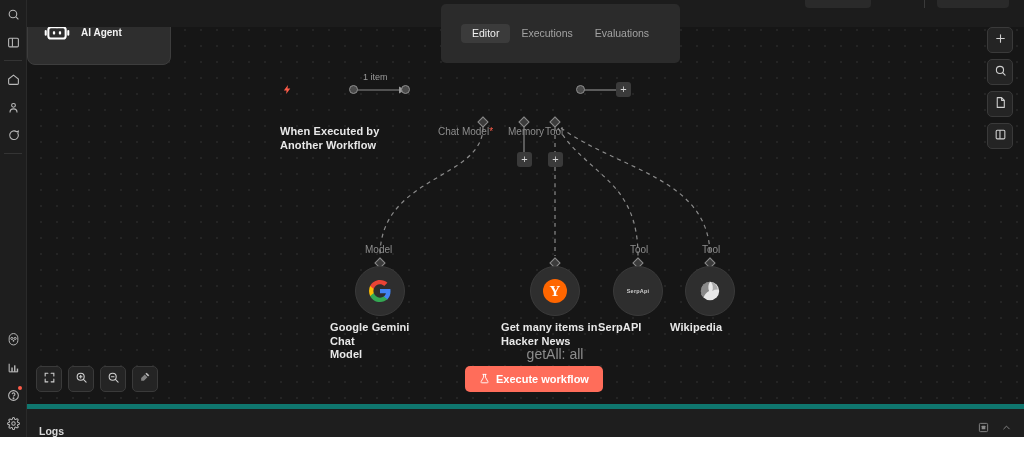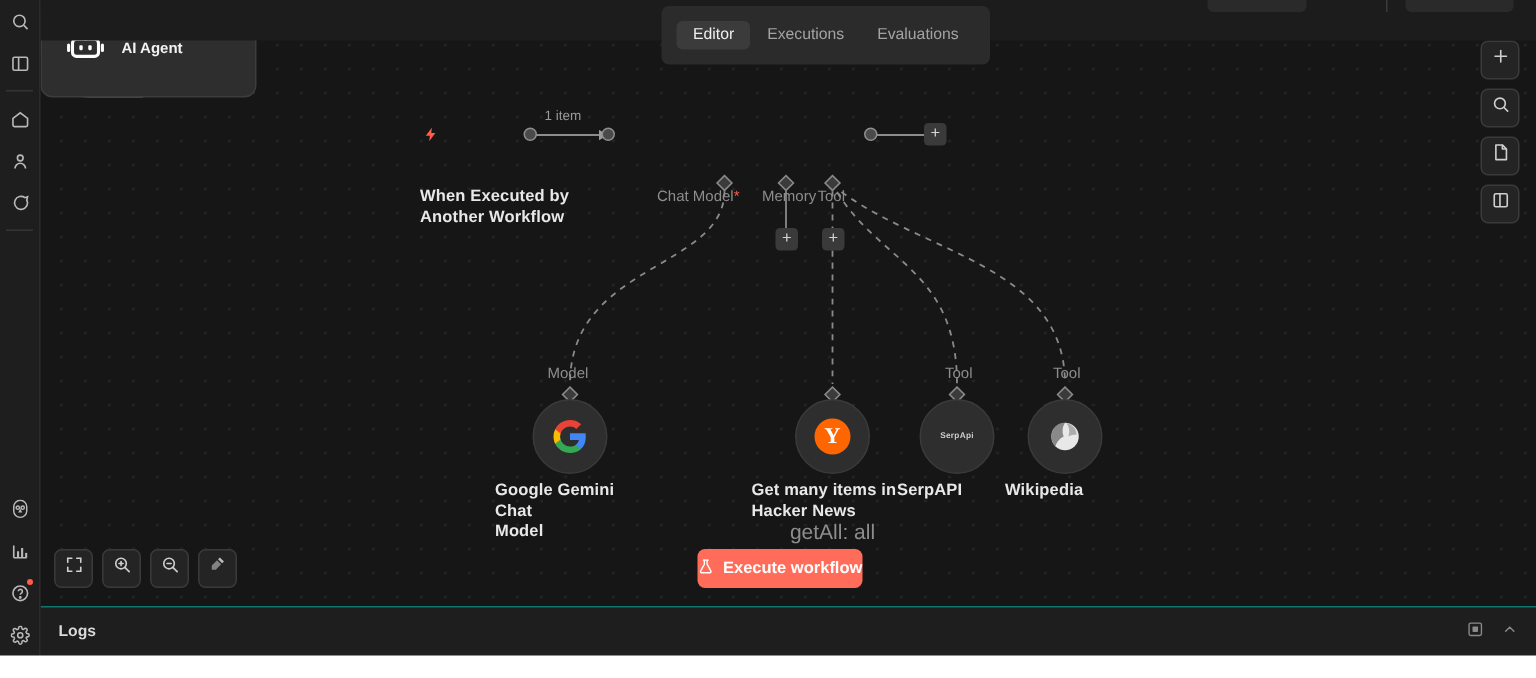--- a/index.html
+++ b/index.html
@@ -47,21 +47,21 @@
   #topbar {
     position: absolute; left: 27px; top: 0; right: 0; height: 27px;
     background: #1c1c1c;
     z-index: 35;
   }
   #tabs {
     position: absolute; left: 414px; top: 4px;
     display: flex; gap: 0px;
     background: #2b2b2b;
     border-radius: 5px;
-    padding: 10px;
+    padding: 20px;
   }
   .tab {
     padding: 3px 11px;
     font-size: 10.5px;
     color: #a3a3a3;
     border-radius: 4px;
     white-space: nowrap;
     line-height: 13px;
     font-weight: 500;
   }
@@ -212,21 +212,21 @@
     width: 26px; height: 26px;
     background: #242424; border: 1px solid #3a3a3a;
     border-radius: 5px;
     display: flex; align-items: center; justify-content: center;
     color: #cfcfcf;
   }
 
   
   #execute-btn {
     position: absolute; left: 465px; top: 366px;
-    height: 26px; padding: 0 0;
+    height: 26px; padding: 0 14px;
     background: #ff6d5a;
     border-radius: 5px;
     display: flex; align-items: center; gap: 6px;
     color: #ffffff; font-size: 11px; font-weight: 700;
     z-index: 30;
   }
 
   
   #righttools {
     position: absolute; right: 11px; top: 27px;
@@ -238,23 +238,23 @@
     background: #242424; border: 1px solid #3a3a3a;
     border-radius: 5px;
     display: flex; align-items: center; justify-content: center;
     color: #cfcfcf;
   }
 
   
   #logsbar {
     position: absolute; left: 27px; top: 404px; right: 0; height: 33px;
     background: #1e1e1e;
-    border-top: 1px solid #0f766e;
-    display: flex; align-items: center;
-    padding: 11px 12px;
+    border-top: 5px solid #0f766e;
+    display: flex; align-items: flex-end;
+    padding: 0 12px;
     z-index: 36;
   }
   #logs-title { font-size: 10.5px; font-weight: 700; color: #d9d9d9; }
   #logs-right {
     margin-left: auto; display: flex; align-items: center; gap: 12px;
     color: #8a8a8a;
   }
 
   #bottomwhite {
     position: absolute; left: 0; top: 437px; width: 1024px; height: 15px;

